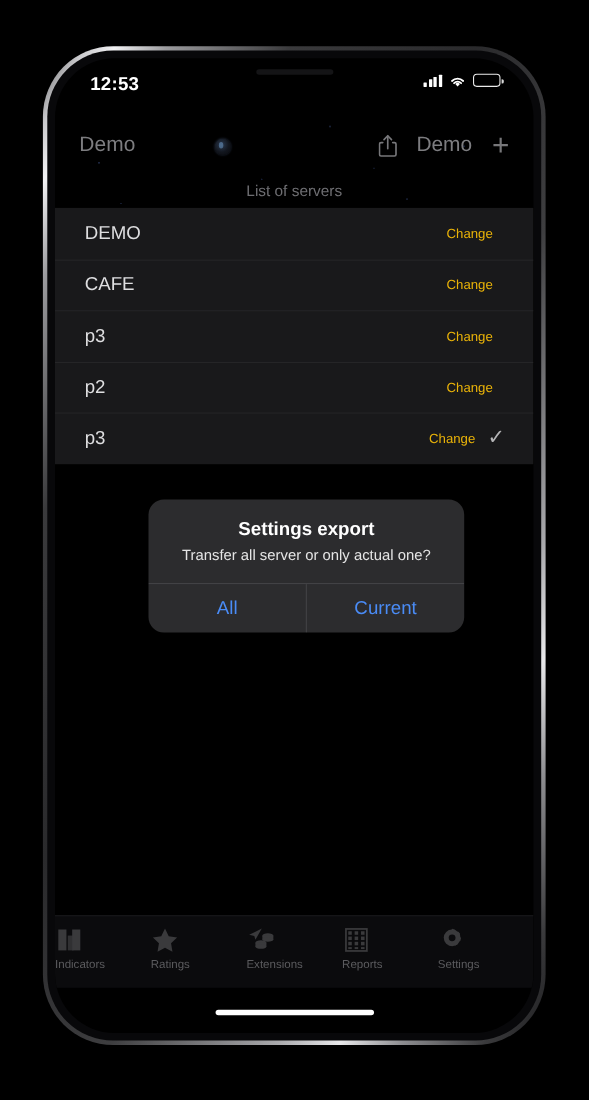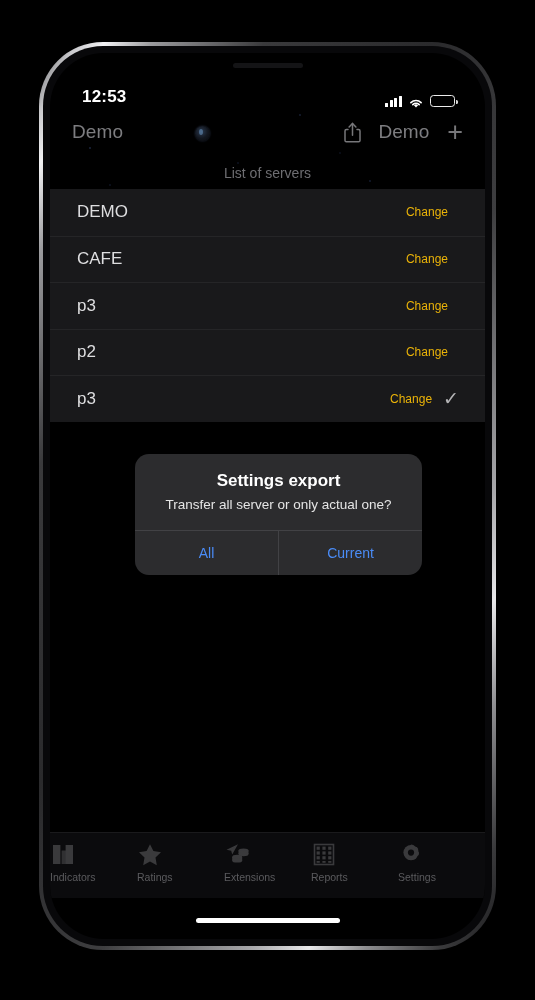--- a/index.html
+++ b/index.html
@@ -75,21 +75,21 @@
       radial-gradient(1px 1px at 60px 132px, rgba(75,105,185,.45), transparent),
       radial-gradient(1.1px 1.1px at 210px 160px, rgba(85,115,195,.4), transparent),
       radial-gradient(1px 1px at 290px 100px, rgba(70,100,175,.4), transparent),
       radial-gradient(1.1px 1.1px at 395px 150px, rgba(80,110,190,.4), transparent);
     pointer-events:none;
   }
 
   
   #status-bar{
     position:absolute; top:0; left:0; right:0; height:54px;
-    display:flex; align-items:flex-end; justify-content:space-between;
+    display:flex; align-items:flex-start; justify-content:space-between;
     padding:14px 30px 0 32px;
   }
   #status-time{ color:#fff; font-size:17px; font-weight:bold; letter-spacing:.2px; }
   #status-icons{ display:flex; align-items:center; gap:6px; }
   #cellular-signal-icon{ display:flex; align-items:flex-end; gap:1.6px; height:11px; }
   #cellular-signal-icon i{ width:3px; background:#fff; border-radius:.5px; display:block; }
   #cellular-signal-icon i:nth-child(1){ height:4px; }
   #cellular-signal-icon i:nth-child(2){ height:6.5px; }
   #cellular-signal-icon i:nth-child(3){ height:9px; }
   #cellular-signal-icon i:nth-child(4){ height:11px; }
@@ -139,21 +139,21 @@
     position:absolute; left:85px; top:401px;
     width:287px; border-radius:14px;
     background:#2c2c2e; overflow:hidden;
   }
   #alert-body{ padding:17px 16px 16px; text-align:center; }
   #alert-title{ color:#fff; font-size:17px; font-weight:bold; margin-bottom:5px; }
   #alert-message{ color:#e5e5e5; font-size:13.5px; line-height:1.3; }
   #alert-actions{ display:flex; border-top:0.6px solid #424245; }
   .alert-action-button{
     flex:1; height:44px; display:flex; align-items:center; justify-content:center;
-    color:#4a8cf7; font-size:14px;
+    color:#4a8cf7; font-size:17px;
   }
   #alert-action-current{ border-left:0.6px solid #424245; }
 
   
   #tab-bar{
     position:absolute; bottom:41px; left:0; right:0; height:66px;
     display:flex; align-items:flex-start; padding-top:7px;
     background:#0b0b0d;
     border-top:0.6px solid #1a1a1c;
   }

